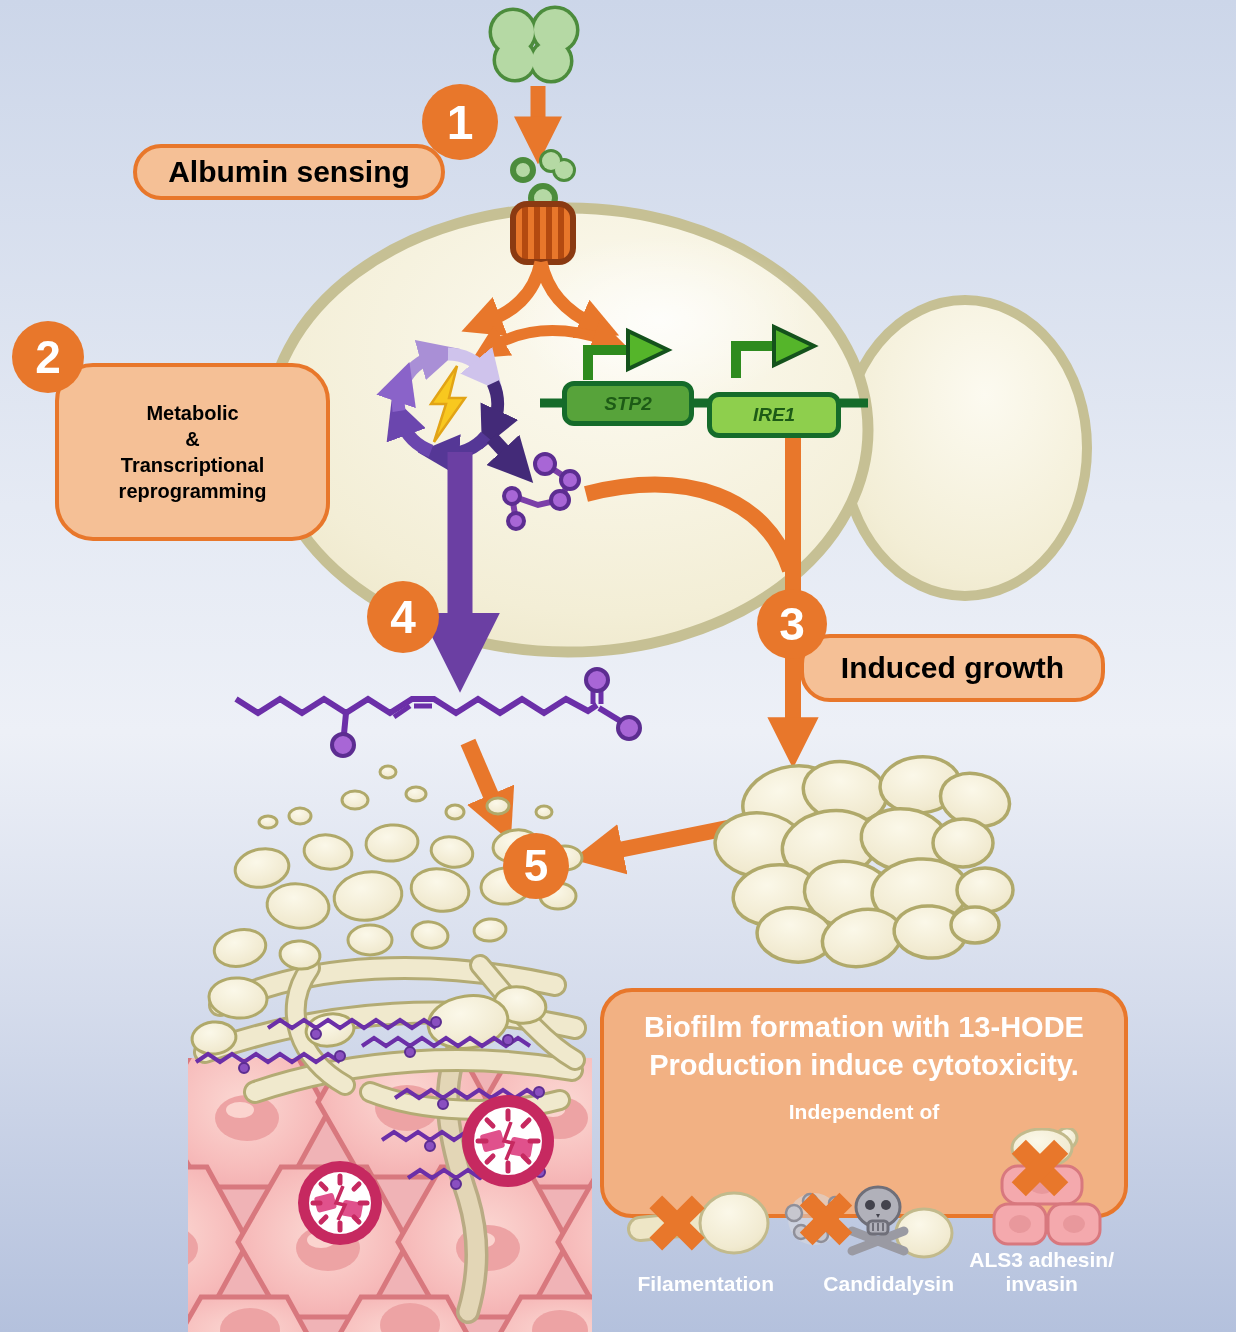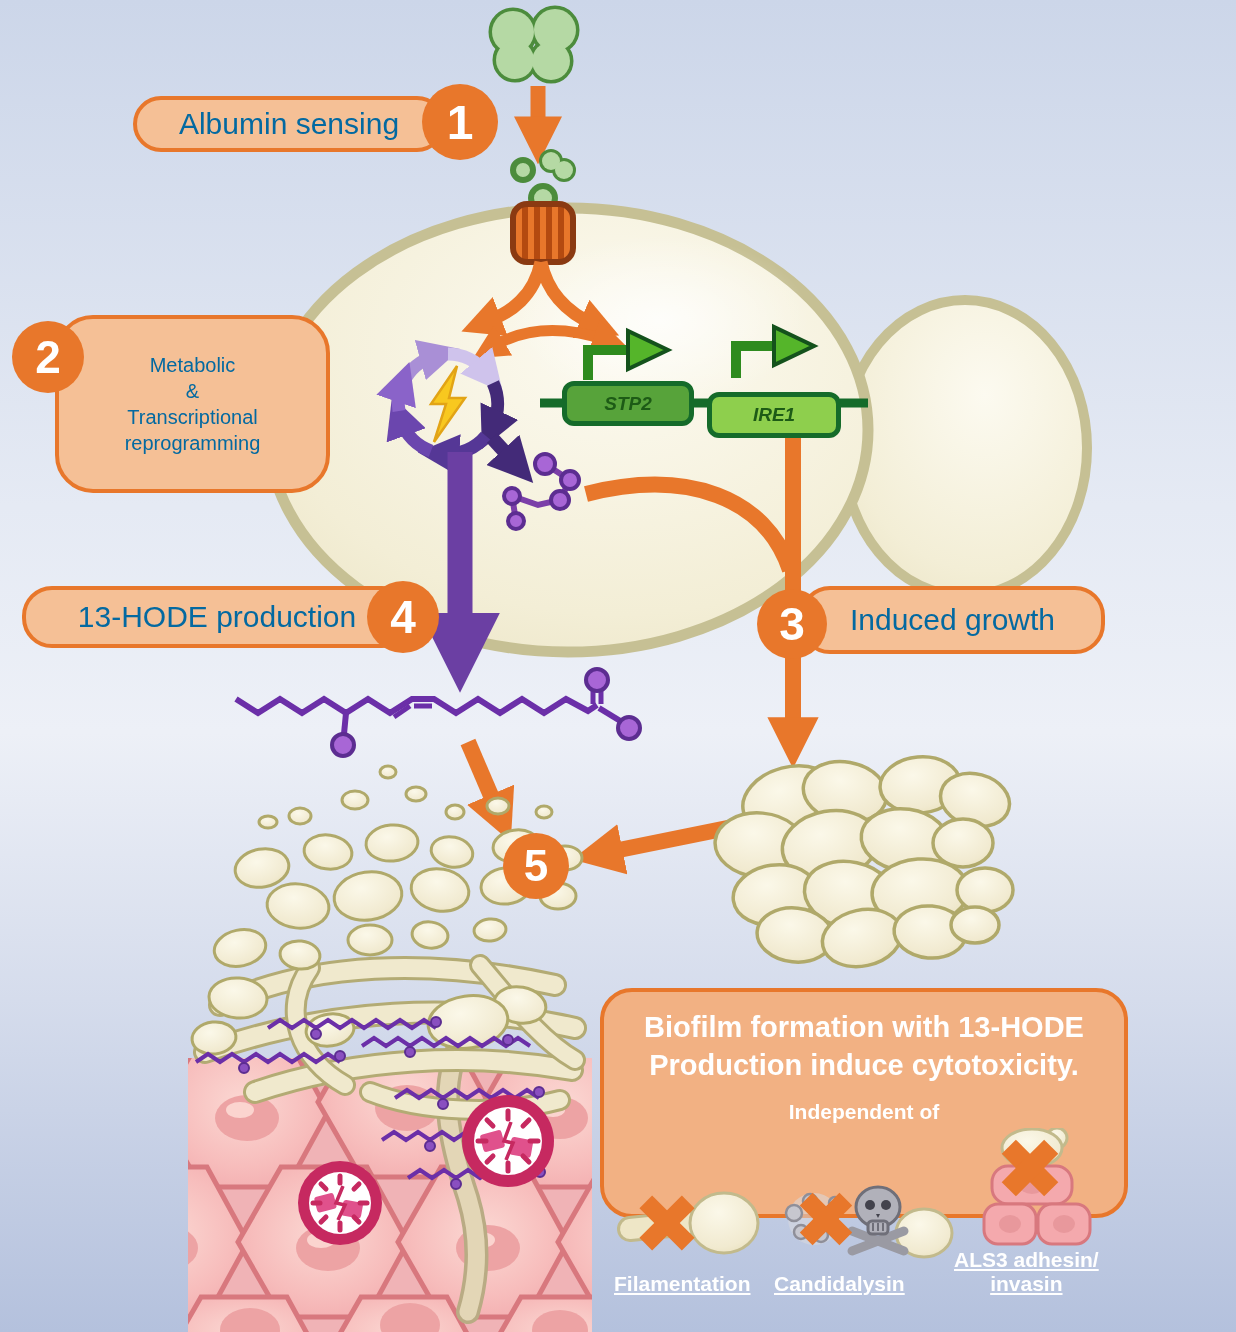--- a/index.html
+++ b/index.html
@@ -5,22 +5,22 @@
   html,body{margin:0;padding:0;}
   body{font-family:"Liberation Sans", sans-serif;}
   .stage{
     position:relative; width:1236px; height:1332px; overflow:hidden;
     background:linear-gradient(180deg,#ccd6e9 0%,#e5eaf4 38%,#edf0f7 55%,#d5dcec 75%,#b4c1dd 100%);
   }
   .layer{position:absolute;left:0;top:0;z-index:1;}
   .pill{
     position:absolute; z-index:2; box-sizing:border-box;
     background:#f5c096; border:4px solid #e8772b; border-radius:30px;
-    color:#0369a1; font-weight:normal; display:flex; align-items:center; justify-content:center;
-    text-align:center; white-space:pre-line;
+    color:#000000; font-weight:bold; display:flex; align-items:center; justify-content:center;
+    text-align:center; white-space:pre-line;margin-top:48px;
   }
   .badge{
     position:absolute; z-index:3; background:#e8772b; border-radius:50%;
     color:#fff; font-weight:bold; display:flex; align-items:center; justify-content:center;
   }
   .gene{
     position:absolute; z-index:2; box-sizing:border-box;
     border:5px solid #156b2a; border-radius:12px;
     display:flex; align-items:center; justify-content:center;
     color:#1d5b16; font-weight:bold; font-style:italic; font-size:19px;
@@ -28,21 +28,21 @@
   .infobox{
     position:absolute; z-index:2; left:600px; top:988px; width:528px; height:230px;
     box-sizing:border-box; background:#f2b183; border:4px solid #e8772b; border-radius:32px;
     color:#fff; font-weight:bold; display:flex; flex-direction:column; align-items:center;
     padding:16px 10px 10px 10px;
   }
   .infobox .title{font-size:29px; line-height:1.32; text-align:center; white-space:pre-line;}
   .infobox .divider{width:82%; height:2px; background:rgba(255,255,255,.8); margin:9px 0 6px 0;}
   .infobox .subtitle{font-size:21px;}
   .legend-row{display:flex; justify-content:space-between; align-items:flex-end; width:100%; margin-top:4px;}
-  .legend-item{display:flex; flex-direction:column; align-items:flex-start; flex:1;text-decoration:underline;}
+  .legend-item{display:flex; flex-direction:column; align-items:flex-end; flex:1;}
   .legend-item .lbl{font-size:21px; line-height:1.15; text-align:center; white-space:pre-line; margin-top:2px;}
 </style>
 </head>
 <body>
 
 <div class="stage">
 
 <svg class="layer" width="1236" height="1332" viewBox="0 0 1236 1332">
   <defs>
     <radialGradient id="gCell" cx="0.58" cy="0.32" r="0.85">
@@ -374,21 +374,20 @@
 
 <div class="pill" style="left:133px; top:96px; width:312px; height:56px; font-size:30px;">Albumin sensing</div>
 <div class="badge" style="left:422px; top:84px; width:76px; height:76px; font-size:48px;">1</div>
 
 <div class="pill" style="left:55px; top:315px; width:275px; height:178px; font-size:20px; line-height:1.3; border-radius:38px;">Metabolic
 &amp;
 Transcriptional
 reprogramming</div>
 <div class="badge" style="left:12px; top:321px; width:72px; height:72px; font-size:46px;">2</div>
 
-<div class="pill" style="left:22px; top:586px; width:390px; height:62px; font-size:30px;">13-HODE production</div>
 <div class="badge" style="left:367px; top:581px; width:72px; height:72px; font-size:46px;">4</div>
 
 <div class="pill" style="left:800px; top:586px; width:305px; height:68px; font-size:30px;">Induced growth</div>
 <div class="badge" style="left:757px; top:589px; width:70px; height:70px; font-size:46px;">3</div>
 
 <div class="badge" style="left:503px; top:833px; width:66px; height:66px; font-size:44px;">5</div>
 
 <div class="gene" style="left:562px; top:381px; width:132px; height:45px; background:#57a33a;">STP2</div>
 <div class="gene" style="left:707px; top:392px; width:134px; height:46px; background:#8ecf4d;">IRE1</div>
 

